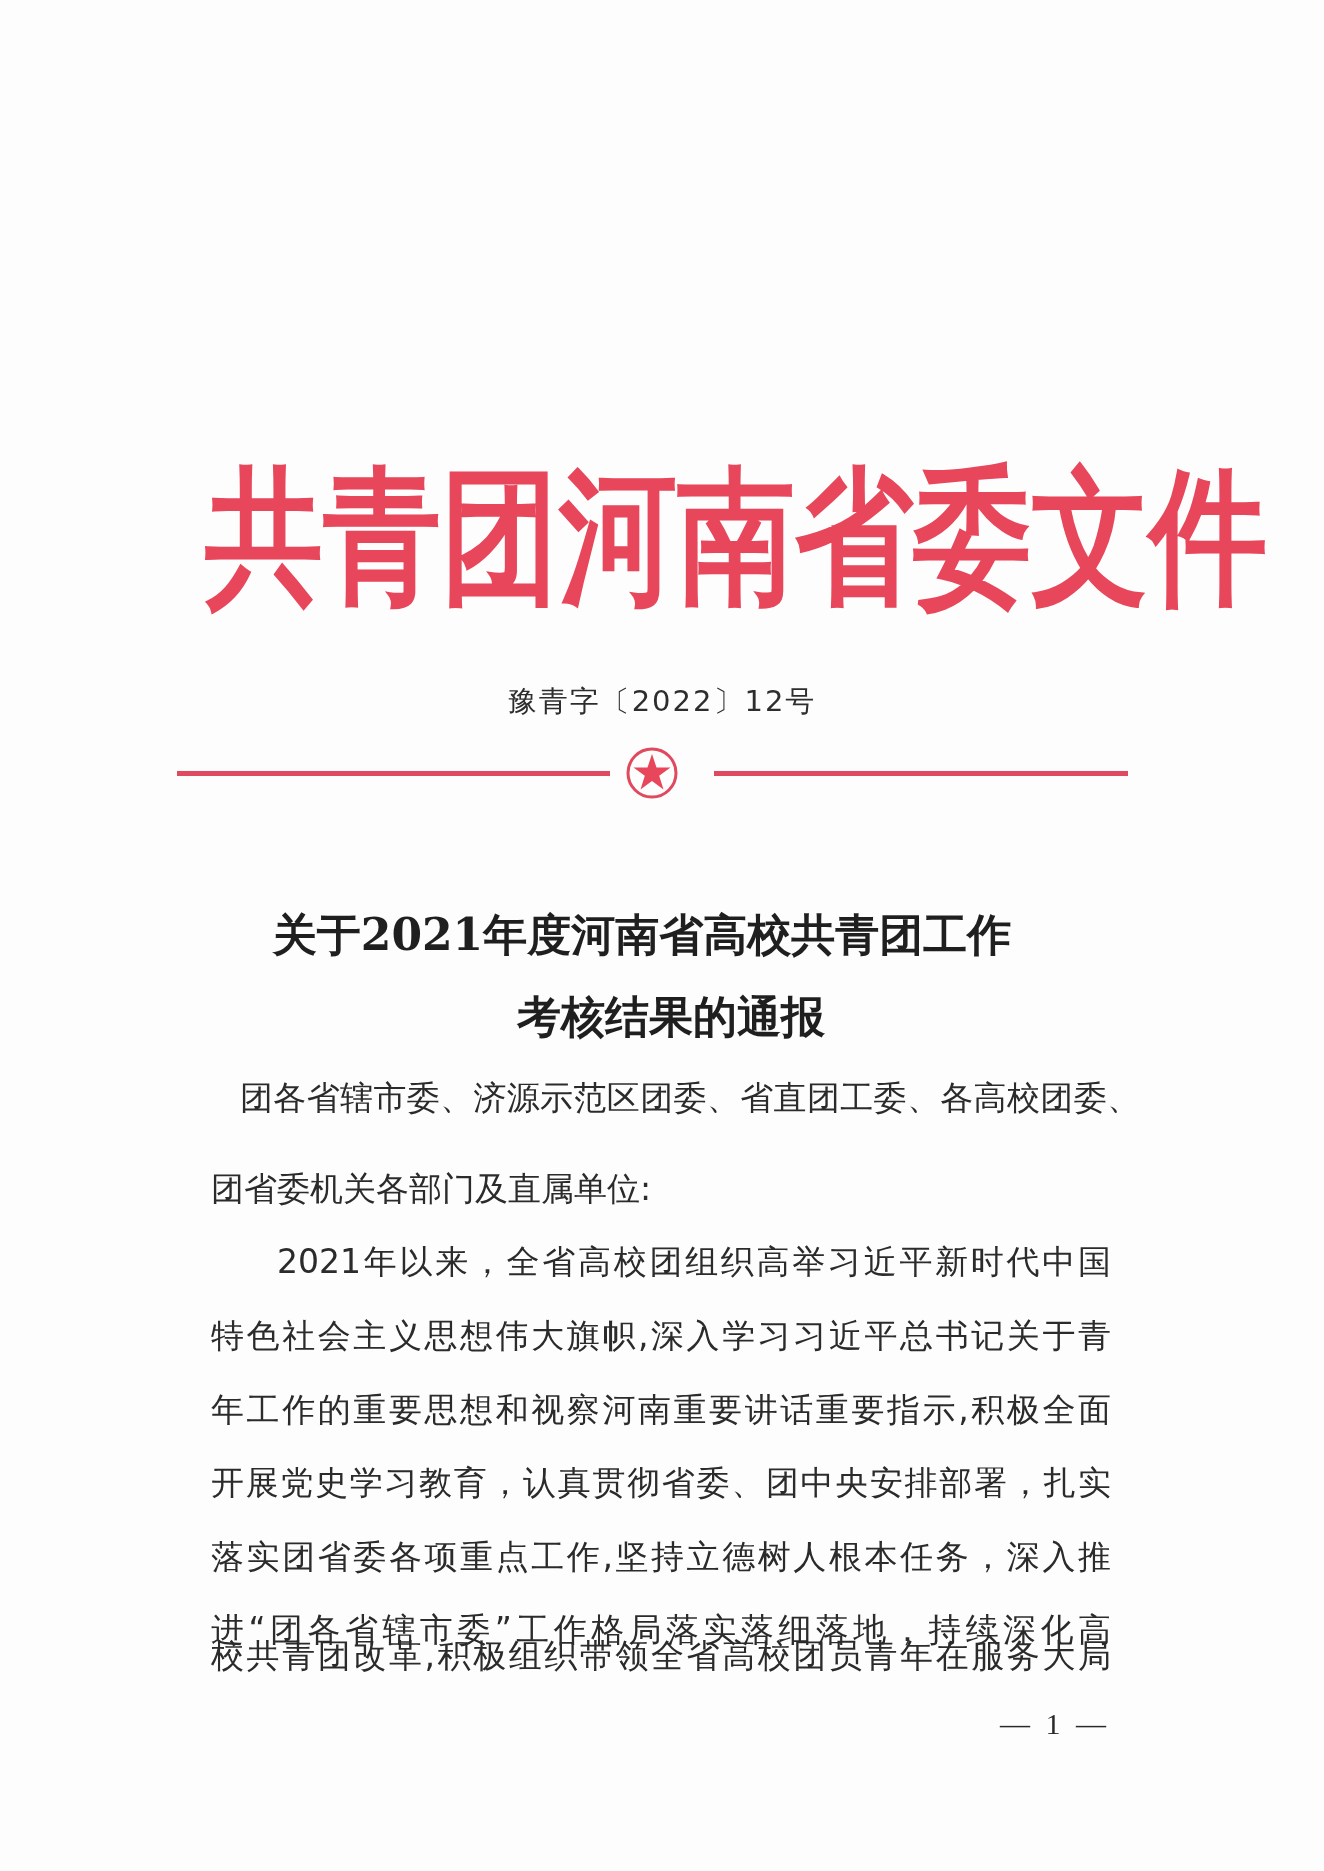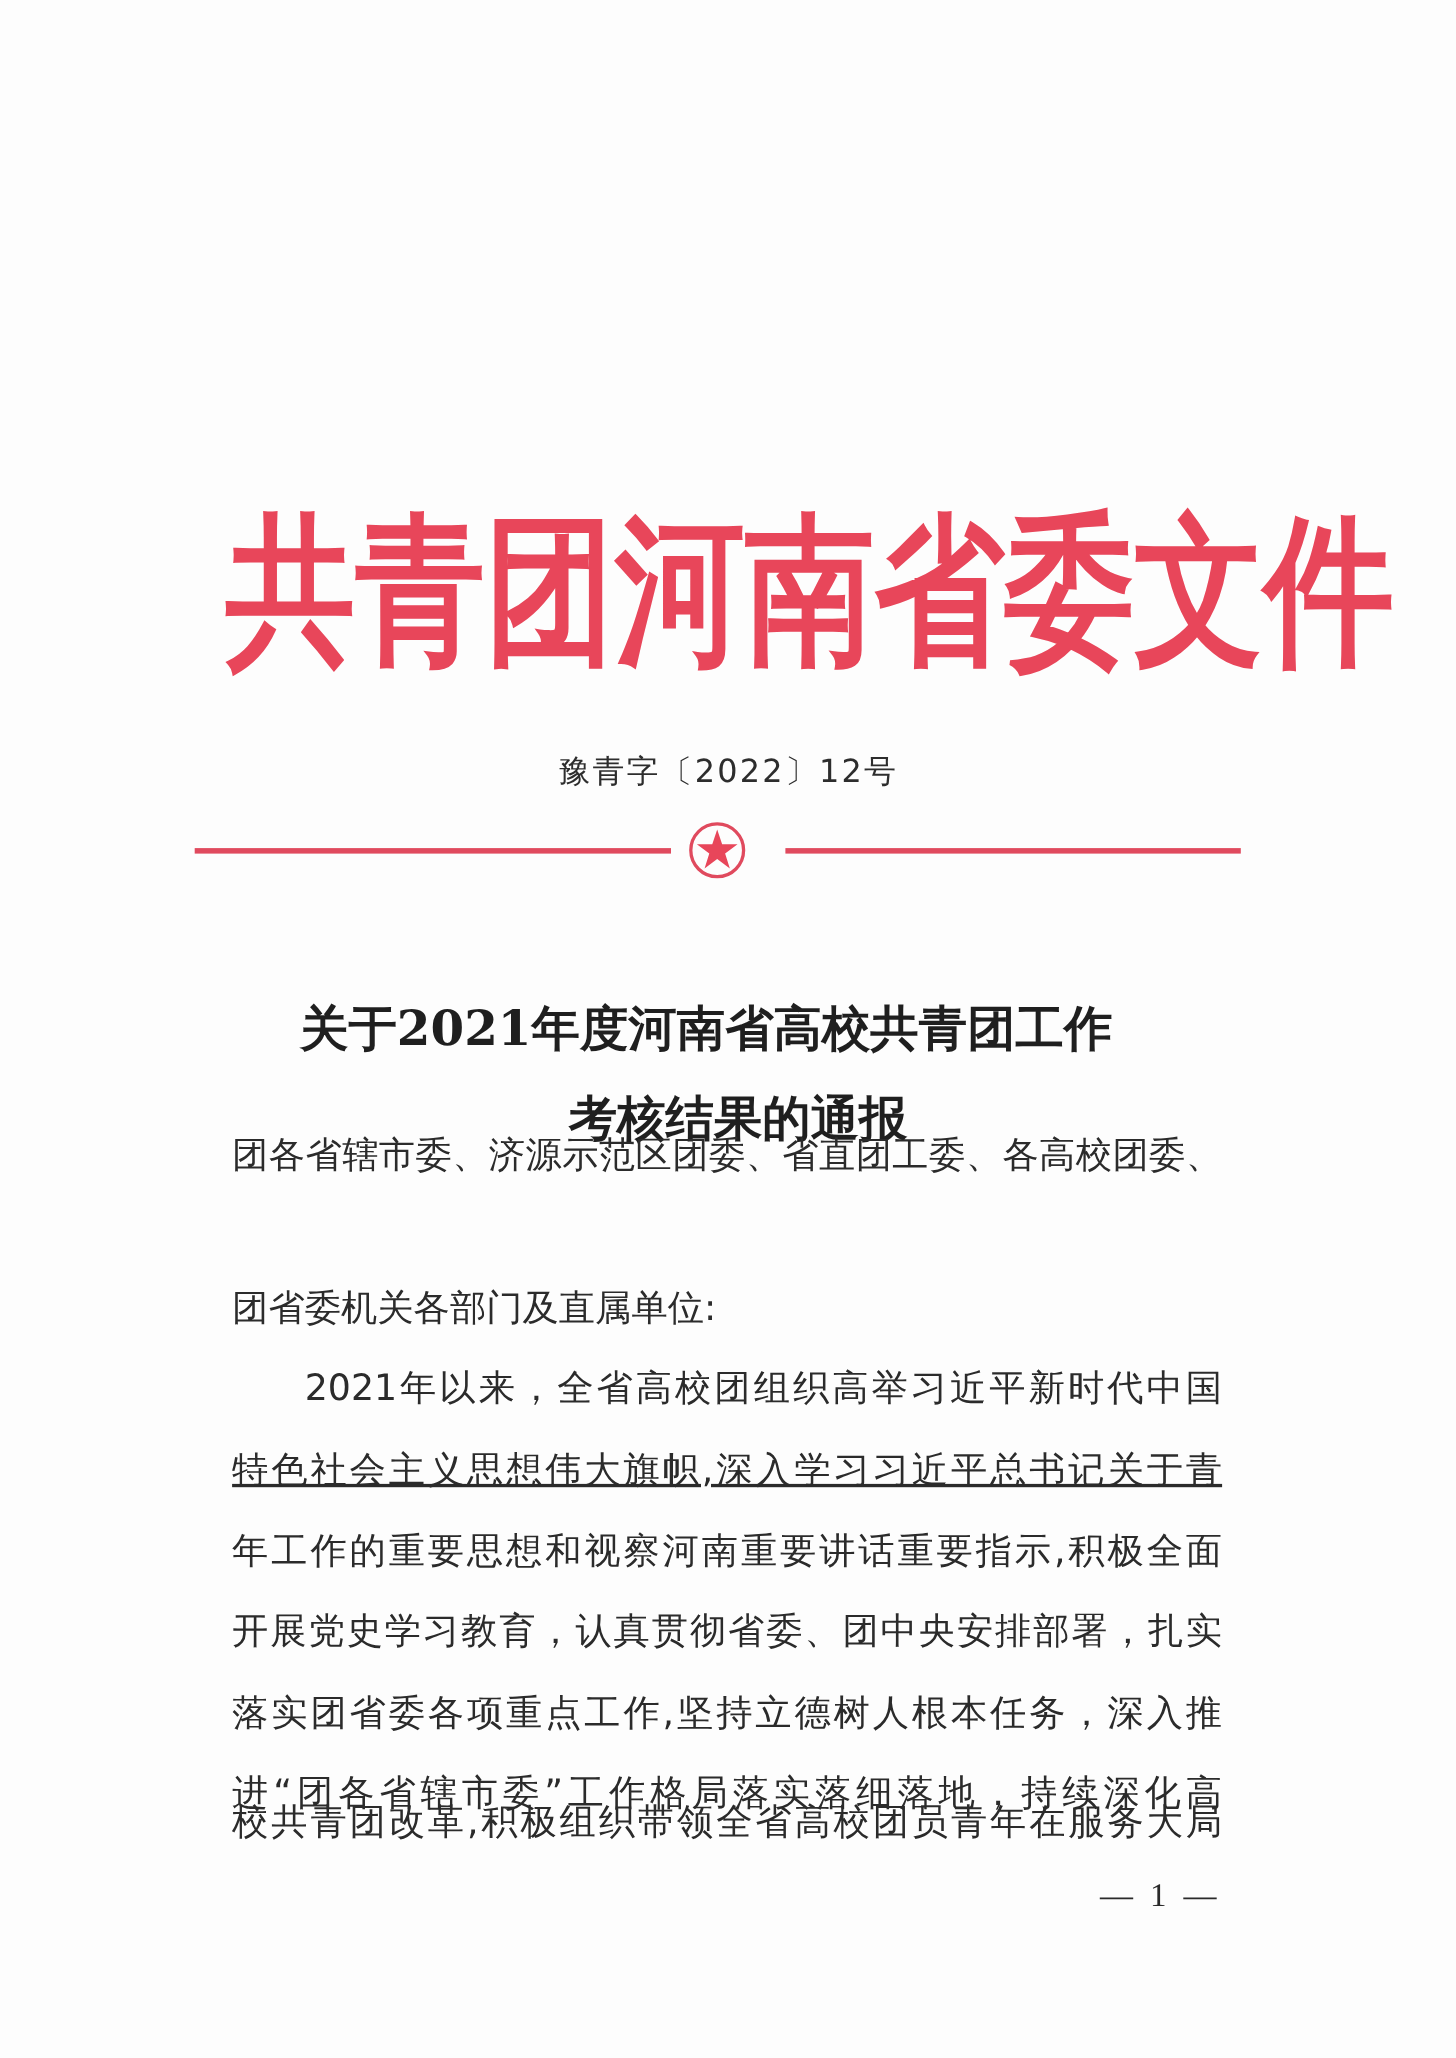--- a/index.html
+++ b/index.html
@@ -73,25 +73,25 @@
   <div class="rule left"></div>
   <svg class="emblem" viewBox="0 0 54 54">
     <circle cx="27" cy="27" r="24" fill="none" stroke="#e04a5e" stroke-width="3"></circle>
     <polygon fill="#e8465a" points="27,8 31.5,21.5 45.5,21.5 34.2,29.8 38.5,43.5 27,35 15.5,43.5 19.8,29.8 8.5,21.5 22.5,21.5"></polygon>
   </svg>
   <div class="rule right"></div>
 
   <div class="title l1">关于2021年度河南省高校共青团工作</div>
   <div class="title l2">考核结果的通报</div>
 
-  <div class="body-line" style="top:1028px;">团各省辖市委、济源示范区团委、省直团工委、各高校团委、</div>
+  <div class="body-line" style="top:1076px;margin-left:29px;">团各省辖市委、济源示范区团委、省直团工委、各高校团委、</div>
   <div class="body-line short" style="top:1167px;">团省委机关各部门及直属单位:</div>
 
   <div class="body-line indent" style="top:1240px;">2021年以来，全省高校团组织高举习近平新时代中国</div>
-  <div class="body-line" style="top:1314px;text-decoration:underline;">特色社会主义思想伟大旗帜,深入学习习近平总书记关于青</div>
+  <div class="body-line" style="top:1314px;">特色社会主义思想伟大旗帜,深入学习习近平总书记关于青</div>
   <div class="body-line" style="top:1388px;">年工作的重要思想和视察河南重要讲话重要指示,积极全面</div>
   <div class="body-line" style="top:1461px;">开展党史学习教育，认真贯彻省委、团中央安排部署，扎实</div>
   <div class="body-line" style="top:1535px;">落实团省委各项重点工作,坚持立德树人根本任务，深入推</div>
   <div class="body-line" style="top:1608px;">进“团各省辖市委”工作格局落实落细落地，持续深化高</div>
   <div class="body-line" style="top:1610px;margin-top:24px;">校共青团改革,积极组织带领全省高校团员青年在服务大局</div>
 
   <div class="page-number">— 1 —</div>
 </div>
 
 </body></html>

